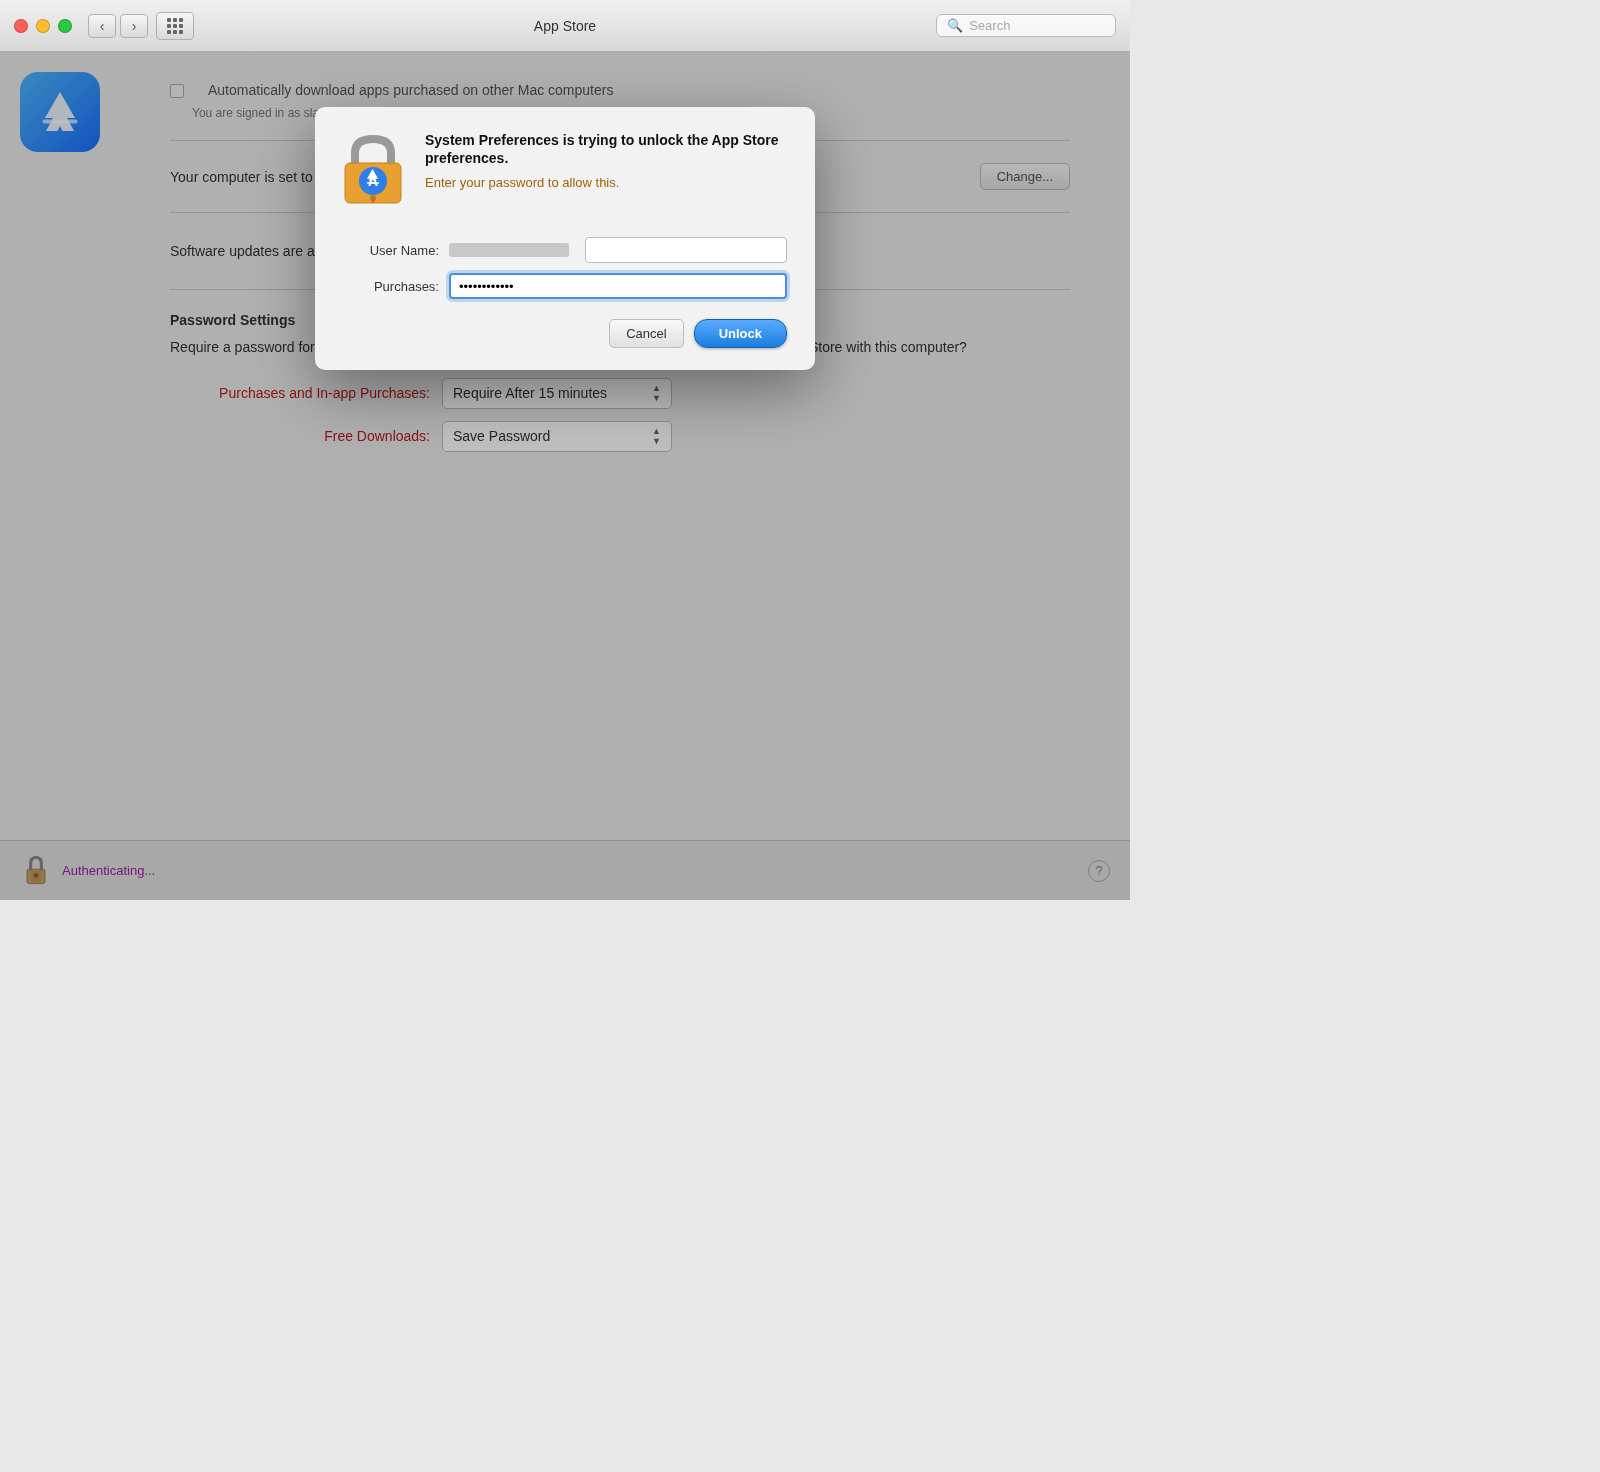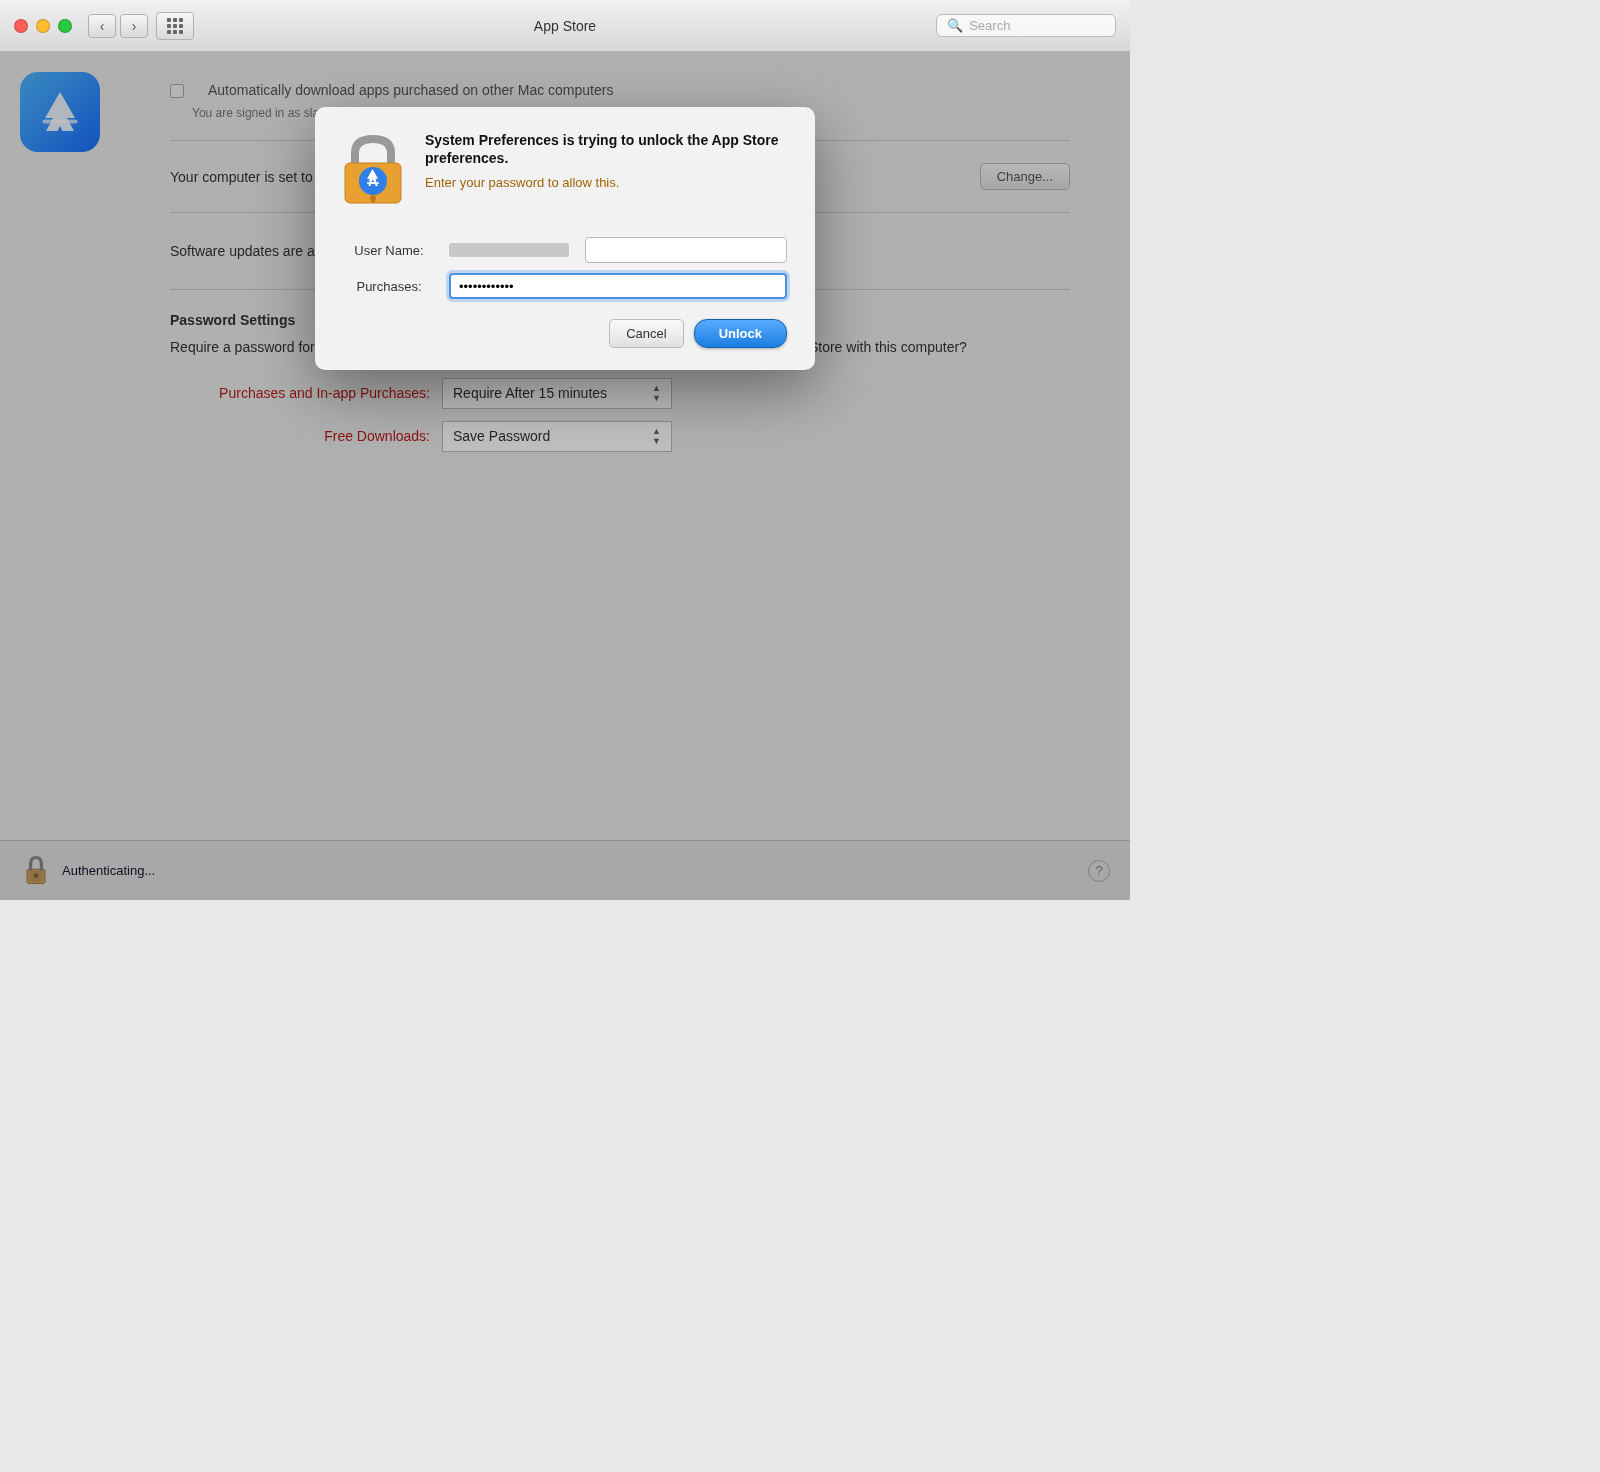--- a/index.html
+++ b/index.html
@@ -266,21 +266,21 @@
       color: #b91c1c;
       text-align: right;
       min-width: 260px;
     }
 
     .stepper-select {
       display: flex;
       align-items: center;
       background: white;
       border: 1px solid #bbb;
-      border-radius: 0;
+      border-radius: 5px;
       padding: 5px 10px;
       font-size: 14px;
       color: #333;
       min-width: 230px;
       justify-content: space-between;
       cursor: pointer;
     }
 
     .stepper-arrows {
       display: flex;
@@ -309,21 +309,21 @@
     }
 
     .lock-icon-small {
       width: 32px;
       height: 36px;
       margin-right: 10px;
     }
 
     .authenticating-text {
       font-size: 13px;
-      color: #0f172a;
+      color: #a21caf;
     }
 
     .help-btn {
       margin-left: auto;
       width: 22px;
       height: 22px;
       border-radius: 50%;
       border: 1.5px solid #aaa;
       display: flex;
       align-items: center;
@@ -386,21 +386,21 @@
     .form-row {
       display: flex;
       align-items: center;
       margin-bottom: 10px;
       gap: 10px;
     }
 
     .form-label {
       font-size: 13px;
       color: #333;
-      text-align: center;
+      text-align: right;
       width: 100px;
       flex-shrink: 0;
     }
 
     .form-input {
       flex: 1;
       height: 26px;
       border: 1px solid #bbb;
       border-radius: 4px;
       padding: 0 8px;

